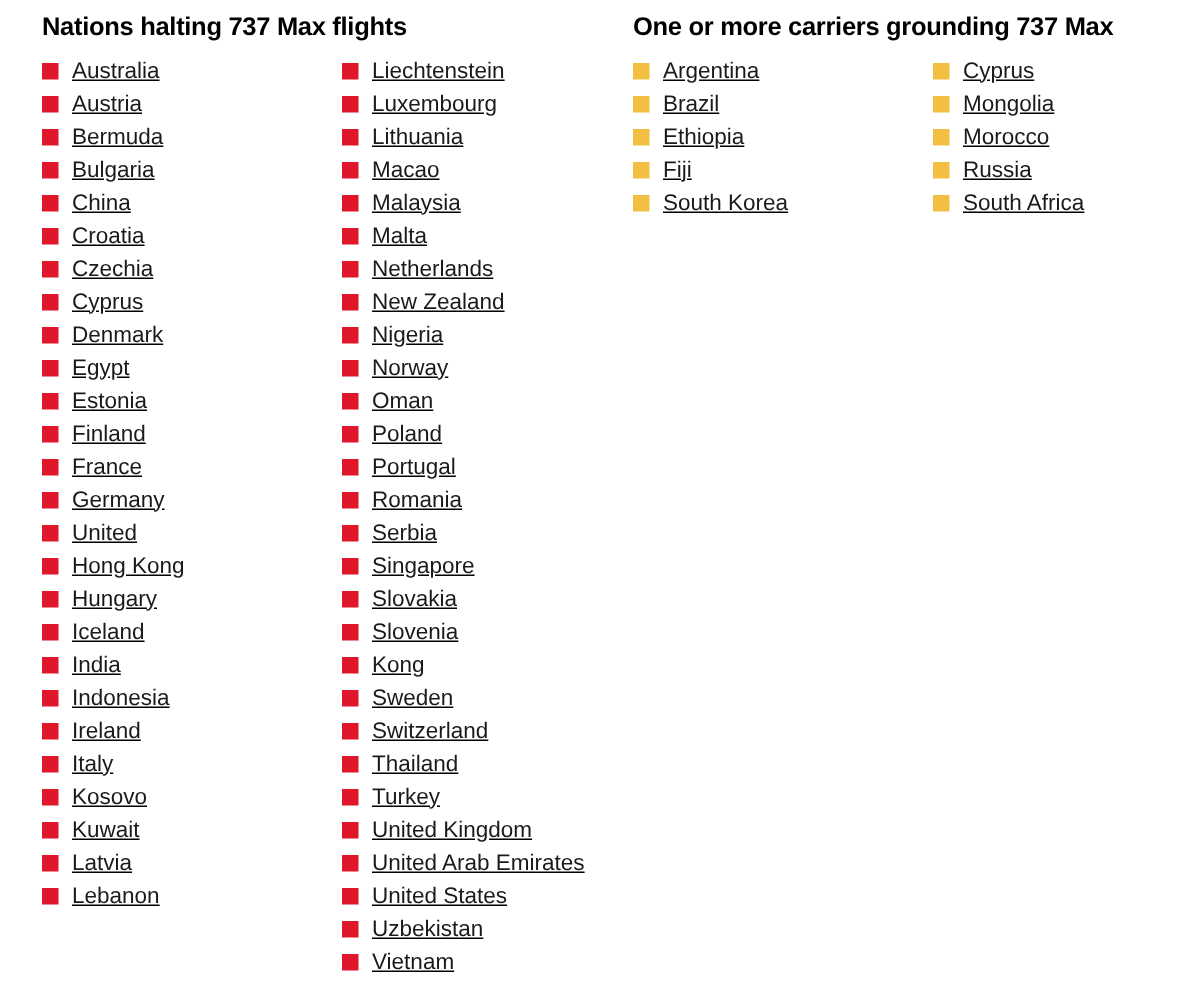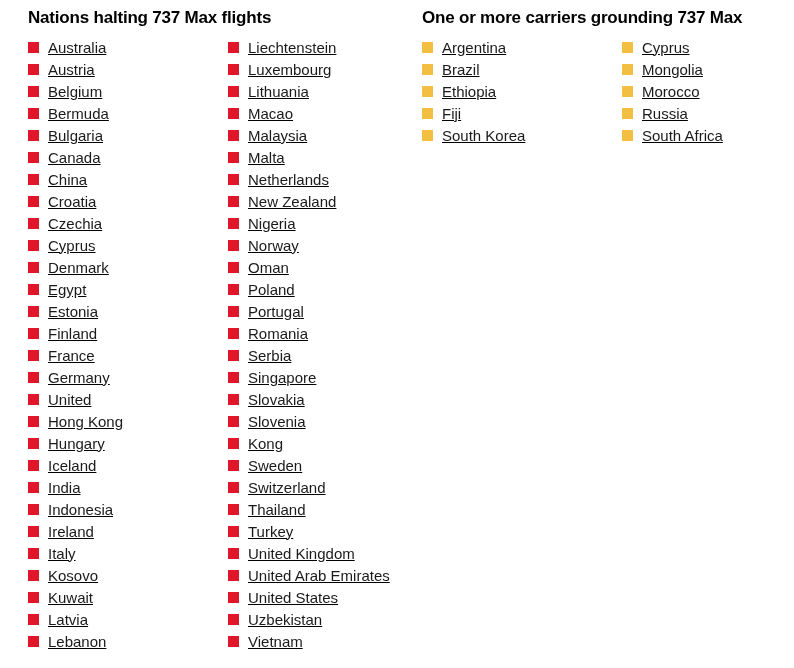--- a/index.html
+++ b/index.html
@@ -67,33 +67,25 @@
           <div class="item">
             <span class="sq" style="background: rgb(224, 22, 43);"></span>
             <span>Australia</span>
           </div>
           <div class="item">
             <span class="sq" style="background: rgb(224, 22, 43);"></span>
             <span>Austria</span>
           </div>
           <div class="item">
             <span class="sq" style="background: rgb(224, 22, 43);"></span>
-            <span>Belgium</span>
-          </div>
-          <div class="item">
-            <span class="sq" style="background: rgb(224, 22, 43);"></span>
             <span>Bermuda</span>
           </div>
           <div class="item">
             <span class="sq" style="background: rgb(224, 22, 43);"></span>
             <span>Bulgaria</span>
-          </div>
-          <div class="item">
-            <span class="sq" style="background: rgb(224, 22, 43);"></span>
-            <span>Canada</span>
           </div>
           <div class="item">
             <span class="sq" style="background: rgb(224, 22, 43);"></span>
             <span>China</span>
           </div>
           <div class="item">
             <span class="sq" style="background: rgb(224, 22, 43);"></span>
             <span>Croatia</span>
           </div>
           <div class="item">

